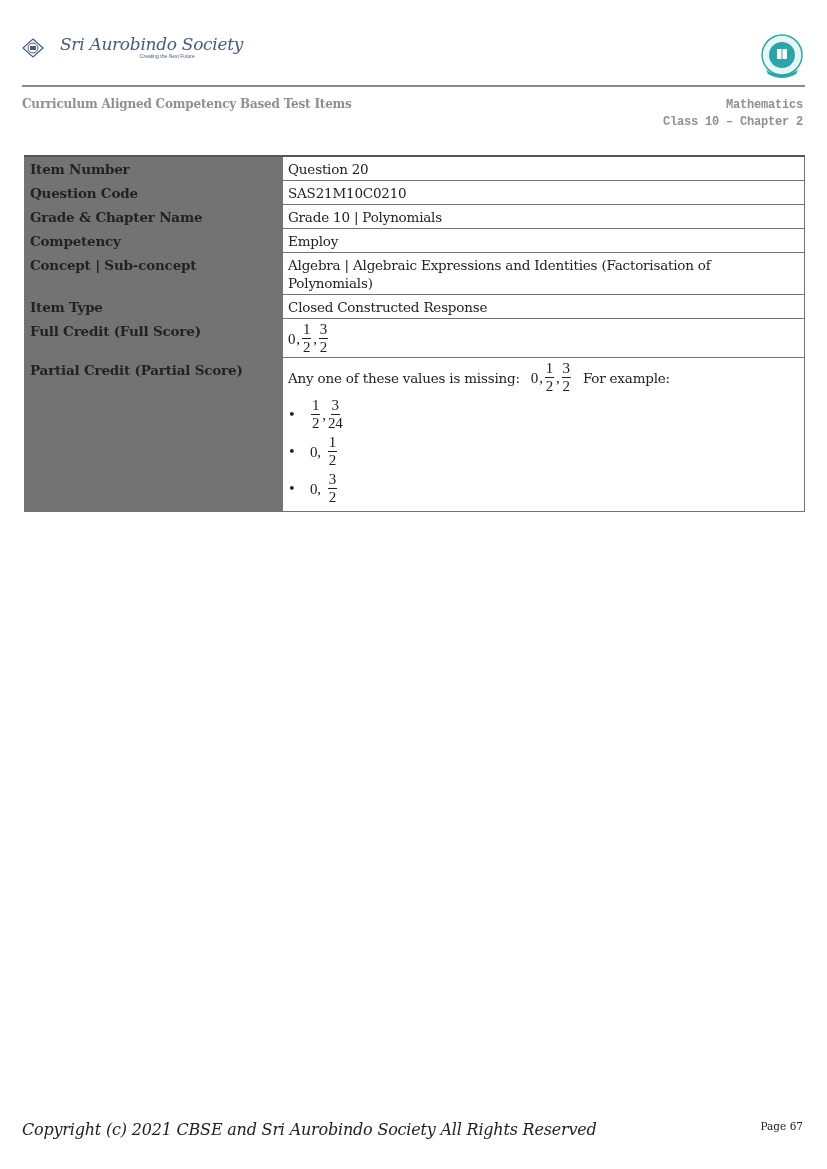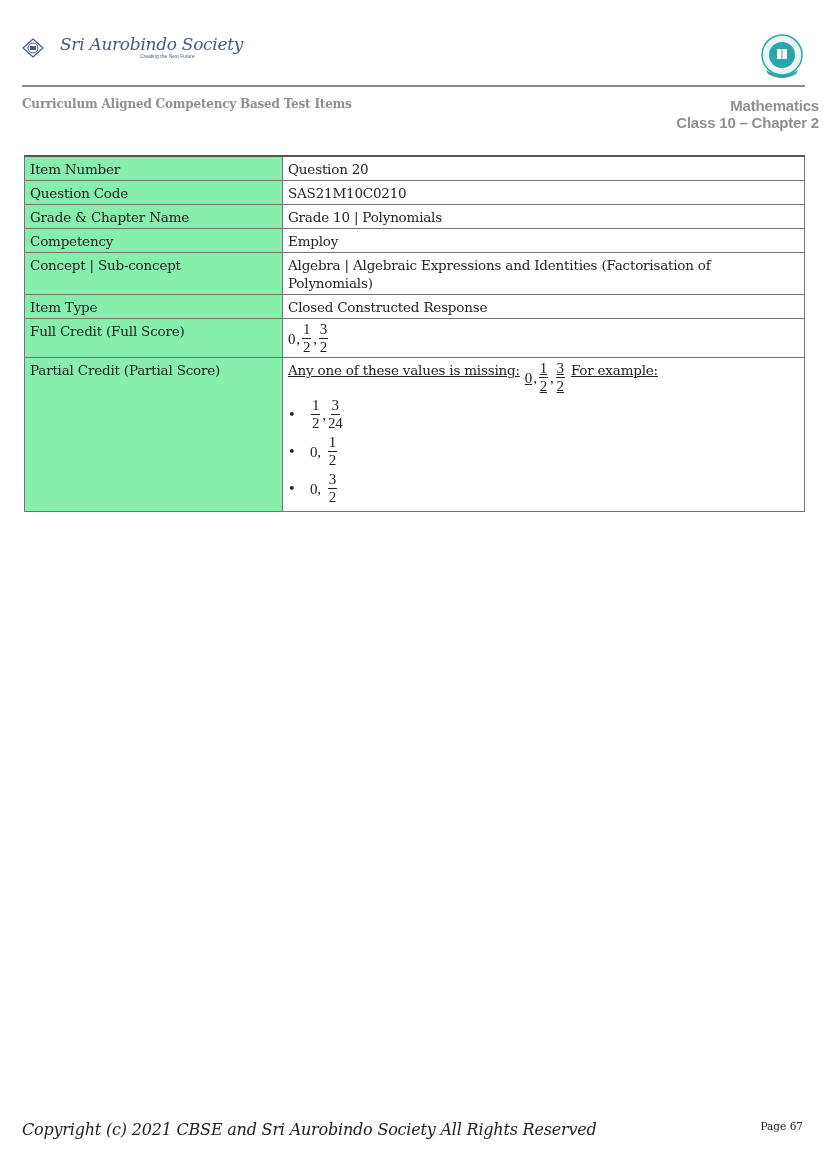--- a/index.html
+++ b/index.html
@@ -6,25 +6,25 @@
   body { width: 827px; height: 1169px; position: relative; overflow: hidden;
          font-family: "DejaVu Serif", "Liberation Serif", serif; color: #222; }
   .logo-left { position: absolute; left: 22px; top: 36px; display: flex; align-items: center; gap: 4px; }
   .logo-left .emblem { width: 22px; height: 20px; }
   .logo-left .brand { display: flex; flex-direction: column; line-height: 1; margin-left: 12px; }
   .logo-left .brand-name { font-family: "DejaVu Serif", serif; font-style: italic; font-size: 17px; color: #4a5b7a; letter-spacing: -0.3px; }
   .logo-left .brand-tag { font-family: "Liberation Sans", sans-serif; font-size: 5px; color: #4a5b7a; margin-left: 80px; margin-top: 1px; }
   .logo-right { position: absolute; left: 760px; top: 34px; width: 44px; height: 46px; }
   .header-rule { position: absolute; left: 22px; top: 85px; width: 783px; height: 2px; background: #8c8c8c; }
   .header-left { position: absolute; left: 22px; top: 97px; font-family: "DejaVu Serif", serif; font-weight: bold; font-size: 12px; color: #8f8f8f; letter-spacing: -0.2px; }
-  .header-right { position: absolute; right: 8px; top: 97px; text-align: right; font-family: Liberation Sans, sans-serif; font-weight: bold; font-size: 15px; color: #8f8f8f; line-height: 17px; letter-spacing: -0.2px; }
+  .header-right { position: absolute; right: 24px; top: 97px; text-align: right; font-family: Liberation Mono, monospace; font-weight: bold; font-size: 12px; color: #8f8f8f; line-height: 17px; letter-spacing: -0.2px; }
 
   table.items { position: absolute; left: 24px; top: 155px; width: 781px; border-collapse: collapse; font-size: 14px; }
   table.items td { border: 1px solid #737373; padding: 3px 5px 2px 5px; vertical-align: top; line-height: 18px; }
-  table.items td.label { width: 247px; background: #86efac; font-weight: normal; font-family: "DejaVu Serif", serif; font-size: 13.5px; letter-spacing: -0.2px; margin-top: 24px; }
+  table.items td.label { width: 247px; background: #737373; font-weight: bold; font-family: "DejaVu Serif", serif; font-size: 13.5px; letter-spacing: -0.2px; margin-top: 24px; }
   table.items td.value { font-family: "DejaVu Serif", serif; font-size: 13.5px; letter-spacing: -0.2px; }
   table.items tr.outer-top td { border-top: 2px solid #555; }
   table.items tr.outer-bottom td { border-bottom: 2px solid #555; }
 
   .math { font-family: "Liberation Serif", "DejaVu Serif", serif; font-size: 15px; display: inline-flex; align-items: center; }
   .frac { display: inline-flex; flex-direction: column; align-items: center; vertical-align: middle; margin: 0 1px; line-height: 1; }
   .frac .num { padding: 0 1px 1px 1px; border-bottom: 1px solid #222; font-size: 15px; }
   .frac .den { padding-top: 1px; font-size: 15px; }
   .sep { margin: 0 1px; }
   .bullets { list-style: none; margin: 4px 0 0 0; padding: 0; }
@@ -105,21 +105,21 @@
           <span class="frac">
             <span class="num">3</span>
             <span class="den">2</span>
           </span>
         </span>
       </td>
     </tr>
     <tr>
       <td class="label">Partial Credit (Partial Score)</td>
       <td class="value">
-        <div style="display:flex; gap:5px;text-decoration:underline;">
+        <div style="display:flex; align-items:center; gap:11px;">
           <span>Any one of these values is missing:</span>
           <span class="math">
             <span>0</span>
               <span class="sep">,</span>
             <span class="frac">
               <span class="num">1</span>
               <span class="den">2</span>
             </span>
               <span class="sep">,</span>
             <span class="frac">

